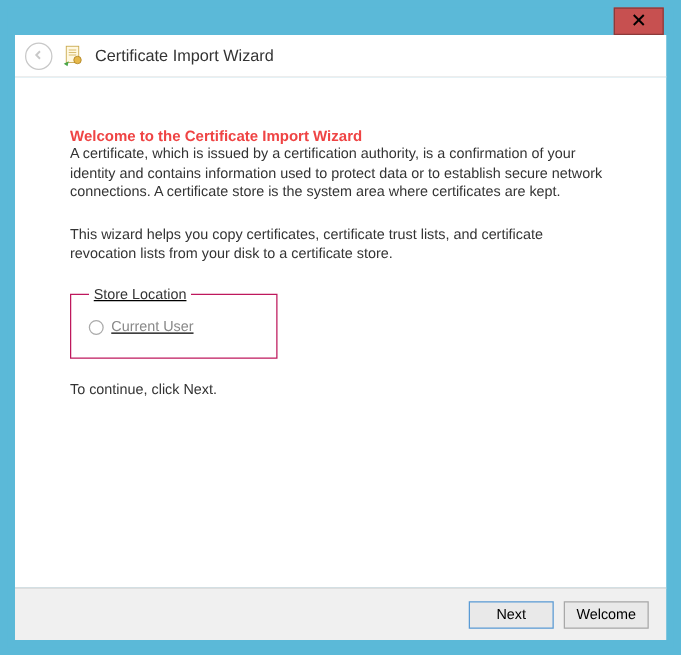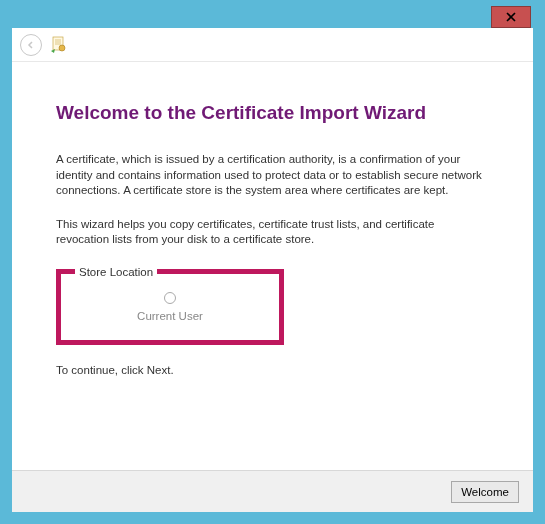--- a/index.html
+++ b/index.html
@@ -62,51 +62,50 @@
       position: absolute;
       top: 56px;
       left: 6px;
       right: 6px;
       bottom: 48px;
       background: #fff;
       padding: 40px 44px 20px 44px;
       overflow: hidden;
     }
     .heading {
-      font-size: 19px;
+      font-size: 12px;
       font-weight: bold;
-      color: #701a75;
-      margin-bottom: 28px;
+      color: #ef4444;
     }
     .body-text {
       font-size: 11.5px;
       color: #333;
       line-height: 1.35;
       margin-bottom: 18px;
     }
     .fieldset {
-      border: 5px solid #be185d;
+      border: 1px solid #be185d;
       padding: 8px 14px 12px 14px;
-      width: 228px;
+      width: 166px;
       margin-top: 6px;
       margin-bottom: 18px;
+      text-decoration: underline;
     }
     .fieldset-legend {
       font-size: 11.5px;
       color: #333;
       padding: 0 4px;
     }
     .radio-row {
       display: flex;
       align-items: center;
       gap: 6px;
       margin: 6px 0;
       font-size: 11.5px;
       color: #888;
-      flex-direction: column;
     }
     .radio-outer {
       width: 12px; height: 12px;
       border: 1px solid #aaa;
       border-radius: 50%;
       display: flex; align-items: center; justify-content: center;
       background: #fff;
     }
     .radio-inner {
       width: 6px; height: 6px;
@@ -163,20 +162,21 @@
     <div class="cert-icon">
       <svg width="18" height="18" viewBox="0 0 18 18">
         <rect x="3" y="1" width="10" height="13" fill="#fff8e1" stroke="#c9a84a" stroke-width="0.7"></rect>
         <line x1="5" y1="4" x2="11" y2="4" stroke="#c9a84a" stroke-width="0.6"></line>
         <line x1="5" y1="6" x2="11" y2="6" stroke="#c9a84a" stroke-width="0.6"></line>
         <line x1="5" y1="8" x2="11" y2="8" stroke="#c9a84a" stroke-width="0.6"></line>
         <circle cx="12" cy="12" r="3" fill="#e6b84a" stroke="#a87c1c" stroke-width="0.6"></circle>
         <path d="M1 15 L5 13 L4 17 Z" fill="#4aa64a"></path>
       </svg>
     </div>
+    <span class="title-text">Certificate Import Wizard</span>
   </div>
 
   <div class="content-wrap">
     <div class="heading">Welcome to the Certificate Import Wizard</div>
     <div class="body-text">A certificate, which is issued by a certification authority, is a confirmation of your identity and contains information used to protect data or to establish secure network connections. A certificate store is the system area where certificates are kept.</div>
     <div class="body-text">This wizard helps you copy certificates, certificate trust lists, and certificate revocation lists from your disk to a certificate store.</div>
 
     <fieldset class="fieldset">
       <legend class="fieldset-legend">Store Location</legend>
 
@@ -184,18 +184,21 @@
         <span class="radio-outer"></span>
         <span>Current User</span>
       </div>
 
     </fieldset>
 
     <div class="body-text">To continue, click Next.</div>
   </div>
 
   <div class="footer">
+    <div class="btn primary">
+      <span>Next</span>
+    </div>
     <div class="btn">
       <span>Welcome</span>
     </div>
   </div>
 
 </div>
 
 </body></html>

